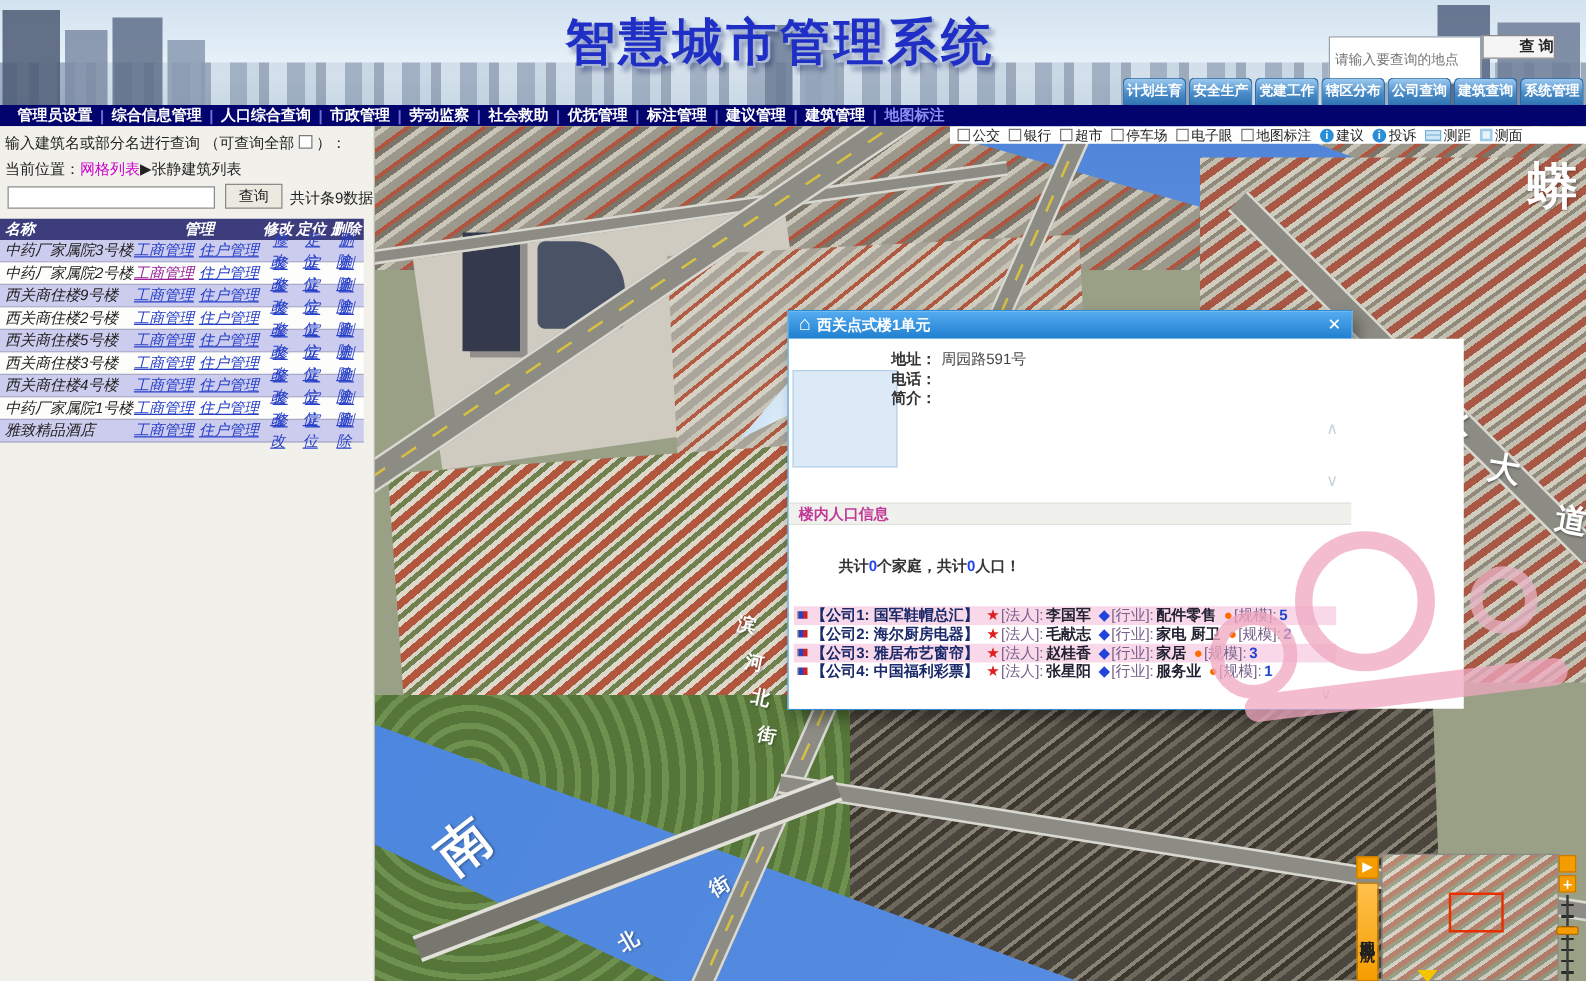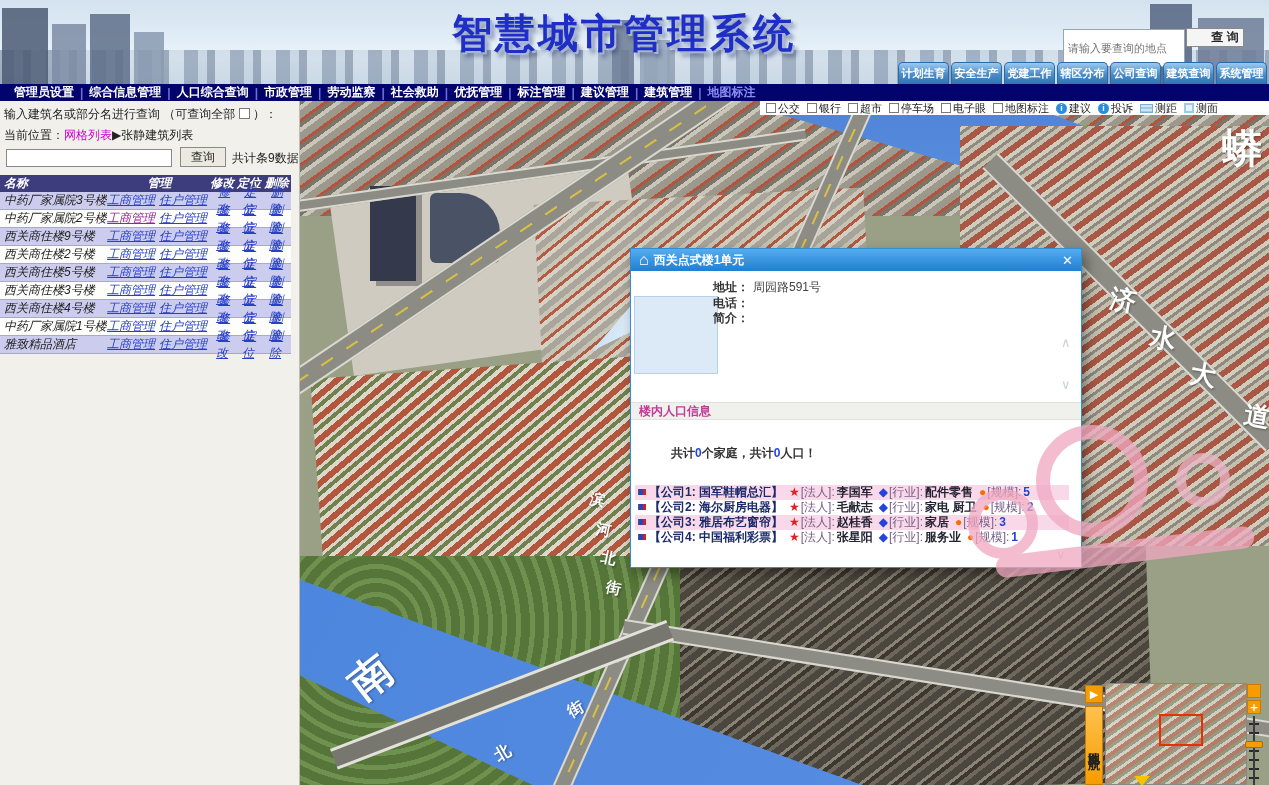--- a/index.html
+++ b/index.html
@@ -8,21 +8,21 @@
   .abs{position:absolute;}
 
   
   #banner{left:0;top:0;width:1269px;height:84px;background:linear-gradient(#d3e2ef,#e9f3fa 70%,#dce9f2);overflow:hidden;}
   .tower{position:absolute;bottom:0;opacity:.85;}
   #skyline{left:0;bottom:0;width:1269px;height:34px;
     background:repeating-linear-gradient(90deg,rgba(92,112,142,.5) 0 14px,rgba(146,166,190,.35) 14px 23px,rgba(64,84,114,.45) 23px 31px,rgba(156,176,198,.28) 31px 46px);}
   #app-title{left:452px;top:6px;font-size:40px;font-weight:bold;color:#1f2ec4;letter-spacing:3px;white-space:nowrap;
     text-shadow:2px 2px 0 #a8b6d6,4px 5px 4px rgba(20,30,90,.45);}
   #top-search-input{left:1063px;top:29px;width:122px;height:17px;font-size:11px;border:1px solid #9aa4ae;padding:18px 4px;color:#333;background:#fff;}
-  #top-search-btn{left:1186px;top:28px;width:58px;height:19px;font-size:12px;font-weight:bold;background:#f5f5f5;border:1px solid #8a8a8a;color:#222;text-align:center;line-height:17px;cursor:pointer;padding-left:20px;}
+  #top-search-btn{left:1186px;top:28px;width:58px;height:19px;font-size:12px;font-weight:bold;background:#f5f5f5;border:1px solid #8a8a8a;color:#222;text-align:right;line-height:17px;cursor:pointer;padding-left:20px;}
   #tabs{left:898px;bottom:0;display:flex;}
   .tab{width:51px;height:22px;margin-right:2px;border:1px solid #2b6aa8;border-bottom:none;border-radius:5px 5px 0 0;
     background:linear-gradient(#9ccaf0,#4a8cc8 55%,#2f74b2);color:#fff;font-size:11px;font-weight:bold;text-align:center;line-height:21px;cursor:pointer;white-space:nowrap;overflow:hidden;}
 
   
   #menubar{left:0;top:84px;width:1269px;height:17px;background:#03036e;display:flex;align-items:center;padding-left:8px;white-space:nowrap;overflow:hidden;}
   .mitem{color:#fff;font-size:12px;font-weight:bold;padding:0 6px;cursor:pointer;}
   .msep{color:#6f6fd8;font-size:12px;font-weight:bold;}
   .mhome{color:#8c8cf2;font-size:12px;font-weight:bold;padding:0 6px;cursor:pointer;}
 
@@ -94,21 +94,21 @@
     background:repeating-linear-gradient(180deg,#cfe6f5 0 2px,#9ecbe8 2px 4px);}
   .area-ic{display:inline-block;width:10px;height:10px;margin-right:2px;border:2px solid #9ecbe8;background:#e8f3fb;}
 
   
   #popup{left:330px;top:147px;width:452px;height:320px;border:1px solid #2e8fd4;background:#fff;box-shadow:4px 6px 12px rgba(0,0,0,.4);z-index:7;}
   #popup-tail{left:292px;top:194px;width:48px;height:56px;background:linear-gradient(110deg,#bcd8f0,#eaf4fc);
     clip-path:polygon(100% 0,100% 58%,0 100%);z-index:6;}
   #popup-titlebar{left:0;top:0;width:100%;height:22px;background:linear-gradient(#55acf0,#1f7fd0);color:#fff;display:flex;align-items:center;padding:0 8px;}
   #popup-title{font-size:12px;font-weight:bold;margin-left:5px;}
   #popup-close{margin-left:auto;font-size:13px;font-weight:bold;cursor:pointer;}
-  #popup-body{left:0;top:22px;width:450px;height:296px;background:#fff;font-size:12px;color:#333;padding-left:32px;}
+  #popup-body{left:0;top:22px;width:540px;height:296px;background:#fff;font-size:12px;color:#333;padding-left:32px;}
   #popup-photo{left:3px;top:25px;width:84px;height:78px;background:#dce9f7;border:1px solid #b7cfe8;}
   .fline{position:absolute;left:82px;white-space:nowrap;}
   .flabel{font-weight:bold;color:#333;}
   .fvalue{color:#444;margin-left:4px;}
   .chev{position:absolute;color:#c9d3da;font-size:13px;cursor:pointer;}
   .secbar{position:absolute;left:0;width:450px;height:18px;background:#f0f0ec;border-top:1px solid #e2e2dc;border-bottom:1px solid #e2e2dc;
     color:#c23a98;font-weight:bold;font-size:12px;line-height:17px;padding-left:8px;}
   #pop-line{position:absolute;left:40px;top:174px;font-weight:bold;font-size:12px;color:#333;white-space:nowrap;}
   .bluenum{color:#2244ee;}
   #companies{position:absolute;left:4px;top:214px;width:434px;}

